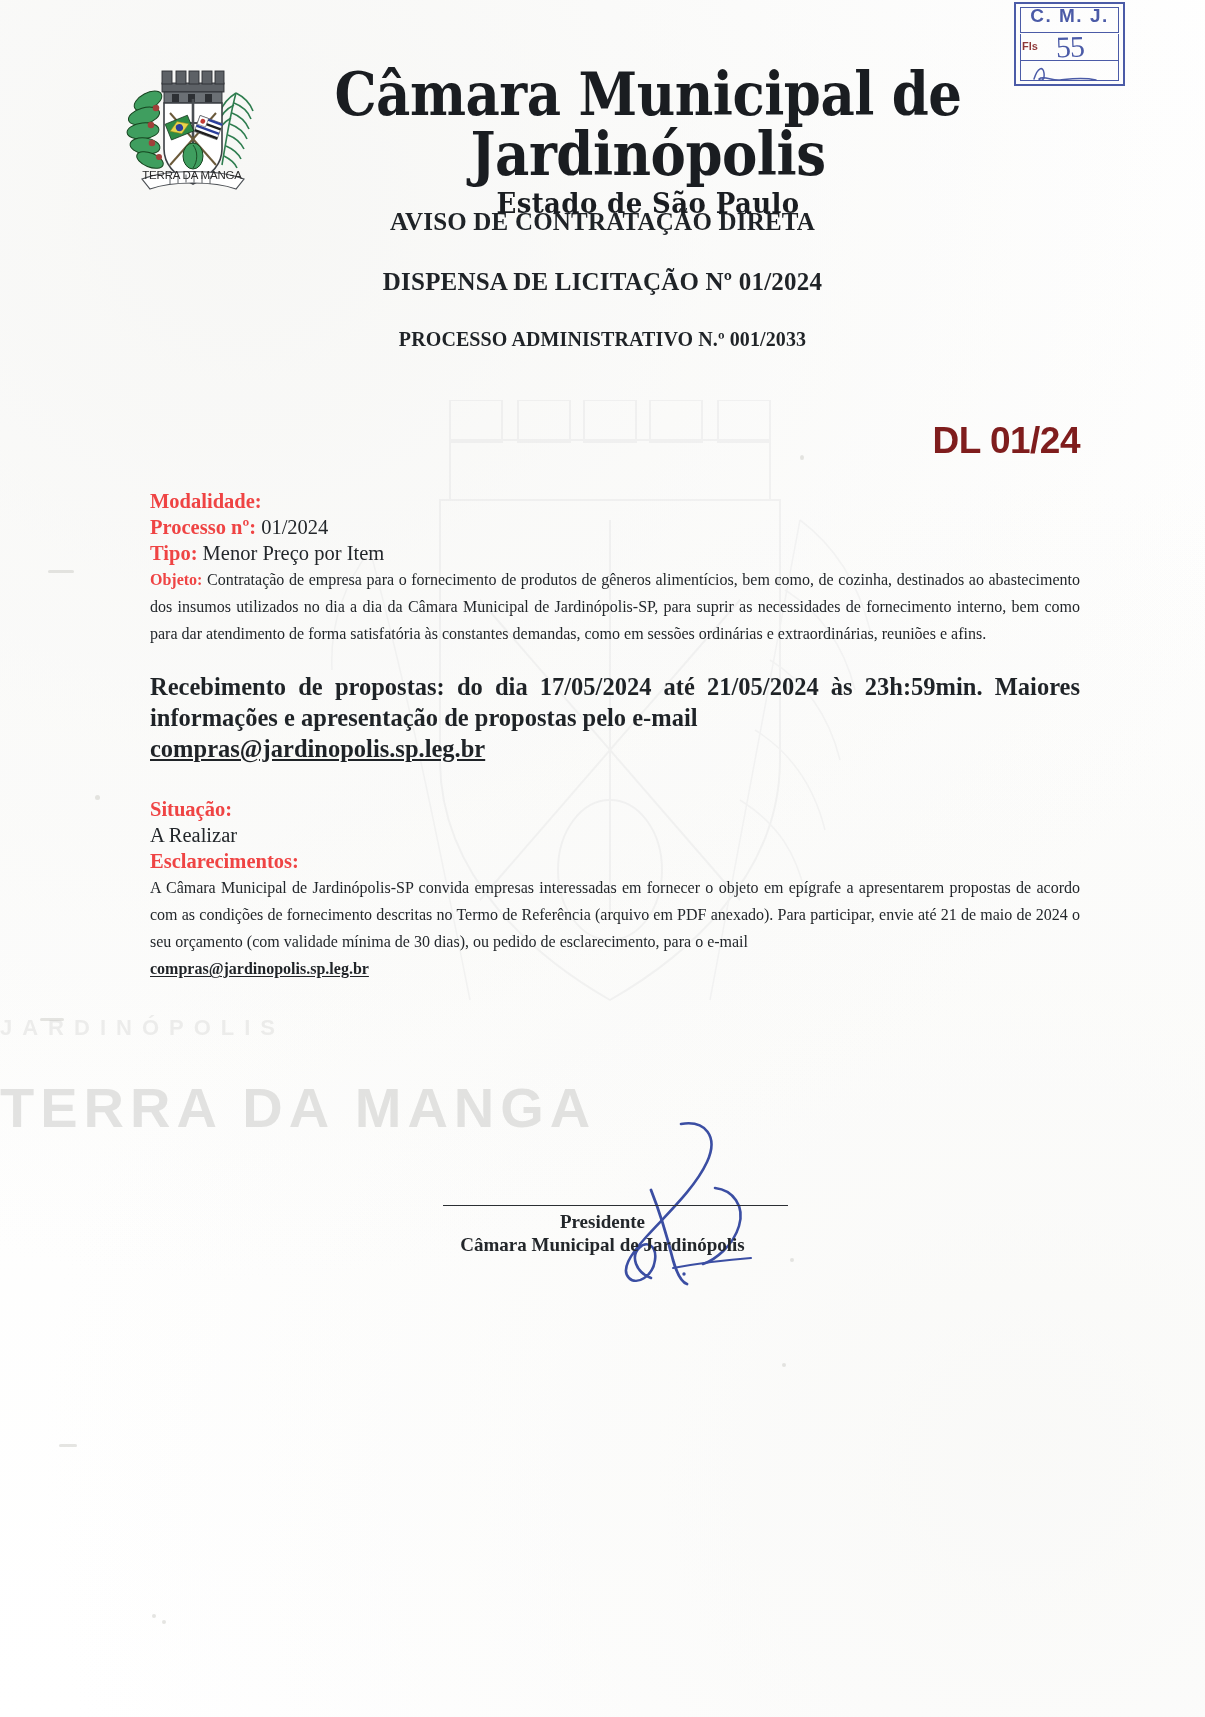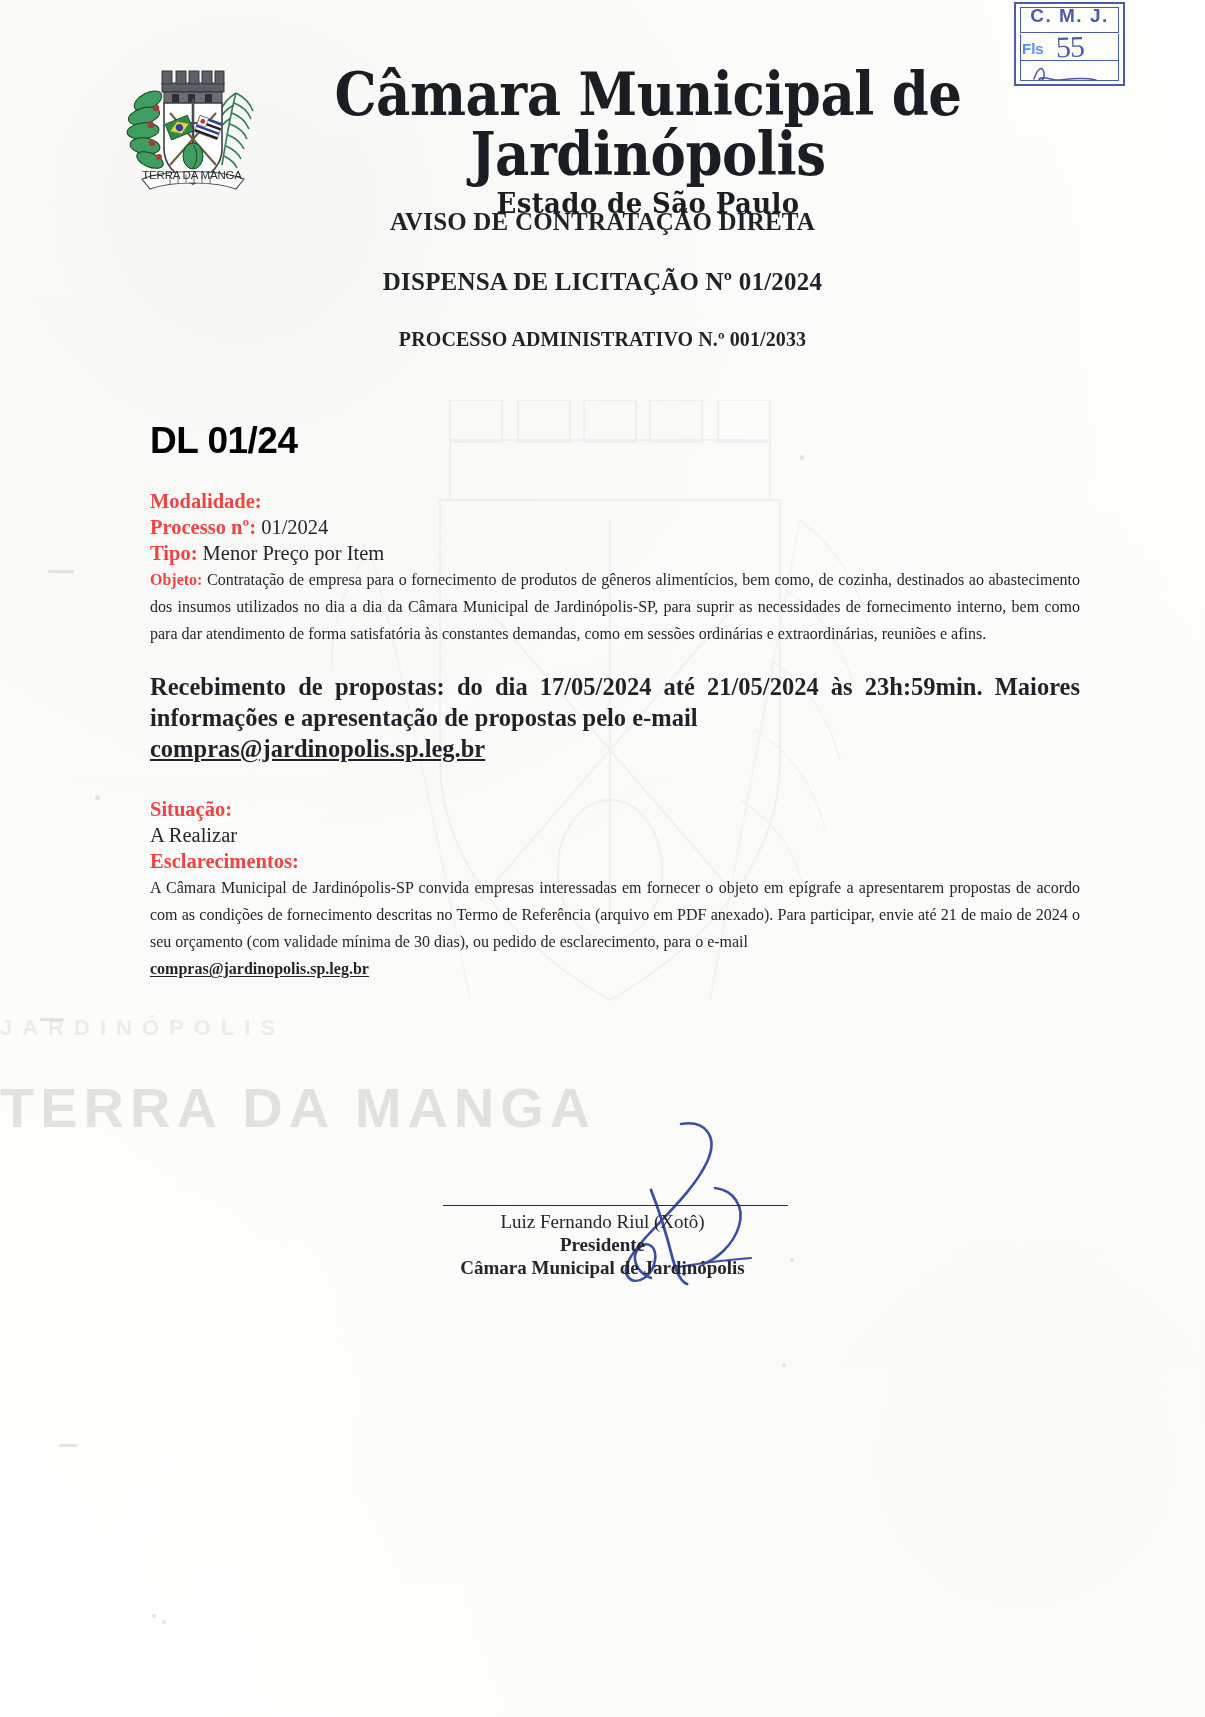--- a/index.html
+++ b/index.html
@@ -126,22 +126,22 @@
     height: 27px;
     border: 1.8px solid #33459c;
     border-top: none;
     box-sizing: border-box;
   }
   .stamp .fls {
     position: absolute;
     left: 6px; top: 36px;
     font-family: "Liberation Sans", sans-serif;
     font-weight: 700;
-    font-size: 15px;
-    color: #3b82f6;
+    font-size: 11px;
+    color: #7f1d1d;
   }
   .stamp .fls-num {
     position: absolute;
     left: 40px; top: 26px;
     font-family: "Liberation Serif", serif;
     font-size: 30px;
     color: #33459c;
     letter-spacing: -1px;
     transform: rotate(-2deg);
   }
@@ -213,22 +213,23 @@
     position: absolute;
     left: 150px;
     top: 420px;
     width: 930px;
   }
   .dl-big {
     font-family: "Liberation Sans", sans-serif;
     font-weight: 700;
     font-size: 37px;
     letter-spacing: -0.5px;
-    color: #000000;
+    color: #7f1d1d;
     margin: 0 0 26px 0;
+    text-align: right;
   }
   .blk { margin: 0; }
   .lbl {
     font-weight: 700;
     color: #ef4444;
   }
   .line {
     font-size: 20.5px;
     line-height: 26px;
     color: #23272b;
@@ -499,19 +500,18 @@
       <g fill="none" stroke="#3b4ea3" stroke-linecap="round" stroke-linejoin="round">
         <path d="M126 6 C150 2, 164 18, 152 44 C140 70, 112 96, 92 118 C74 138, 66 152, 74 160 C82 168, 98 158, 100 142 C102 128, 92 122, 84 130 C76 138, 80 154, 96 160" stroke-width="2.6"></path>
         <path d="M96 72 C104 92, 112 118, 118 142 C122 156, 126 164, 132 166" stroke-width="2.8"></path>
         <path d="M160 70 C178 72, 190 88, 184 108 C178 128, 160 142, 148 146" stroke-width="2.6"></path>
         <path d="M118 150 C140 146, 168 142, 196 140" stroke-width="2"></path>
         <circle cx="129" cy="156" r="1.7" fill="#3b4ea3" stroke="none"></circle>
       </g>
     </svg>
     <div class="sig-rule"></div>
     <div class="sig-text">
-      <div>Luiz Fernando Riul (Xotô)</div>
       <div class="b">Presidente</div>
       <div class="b">Câmara Municipal de Jardinópolis</div>
     </div>
   </div>
 
 </div>
 
 </body></html>

